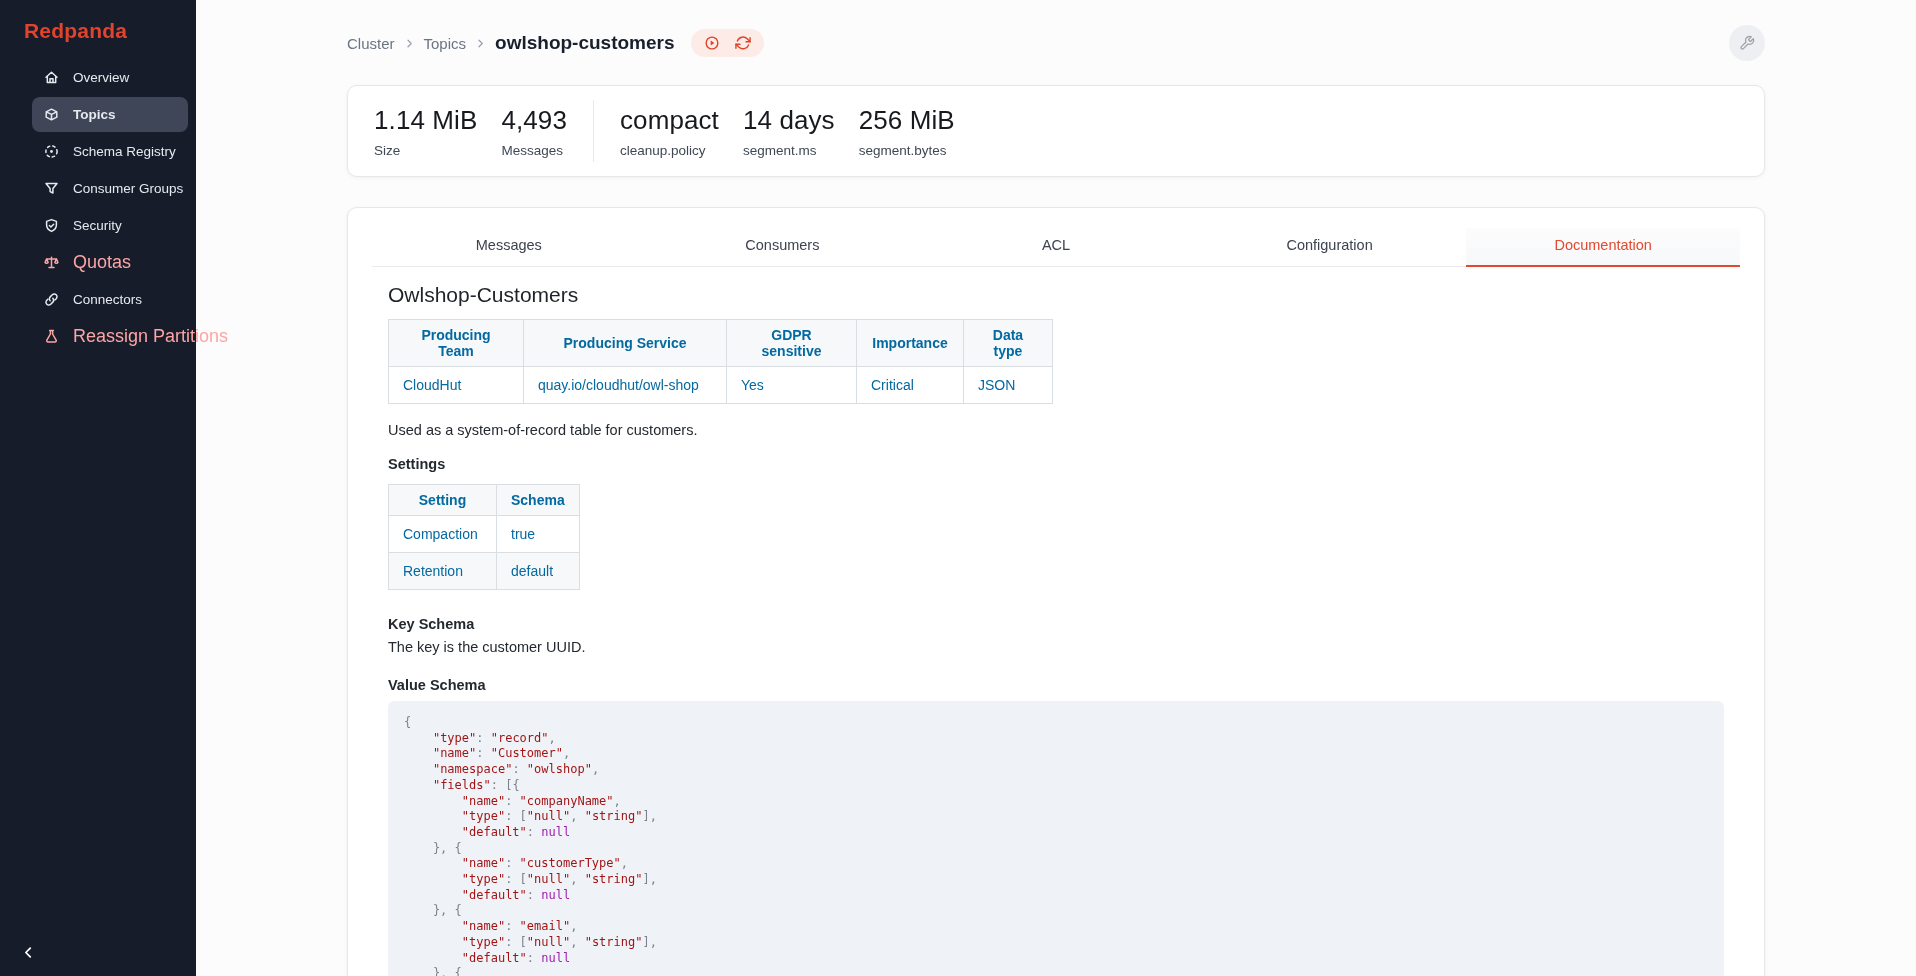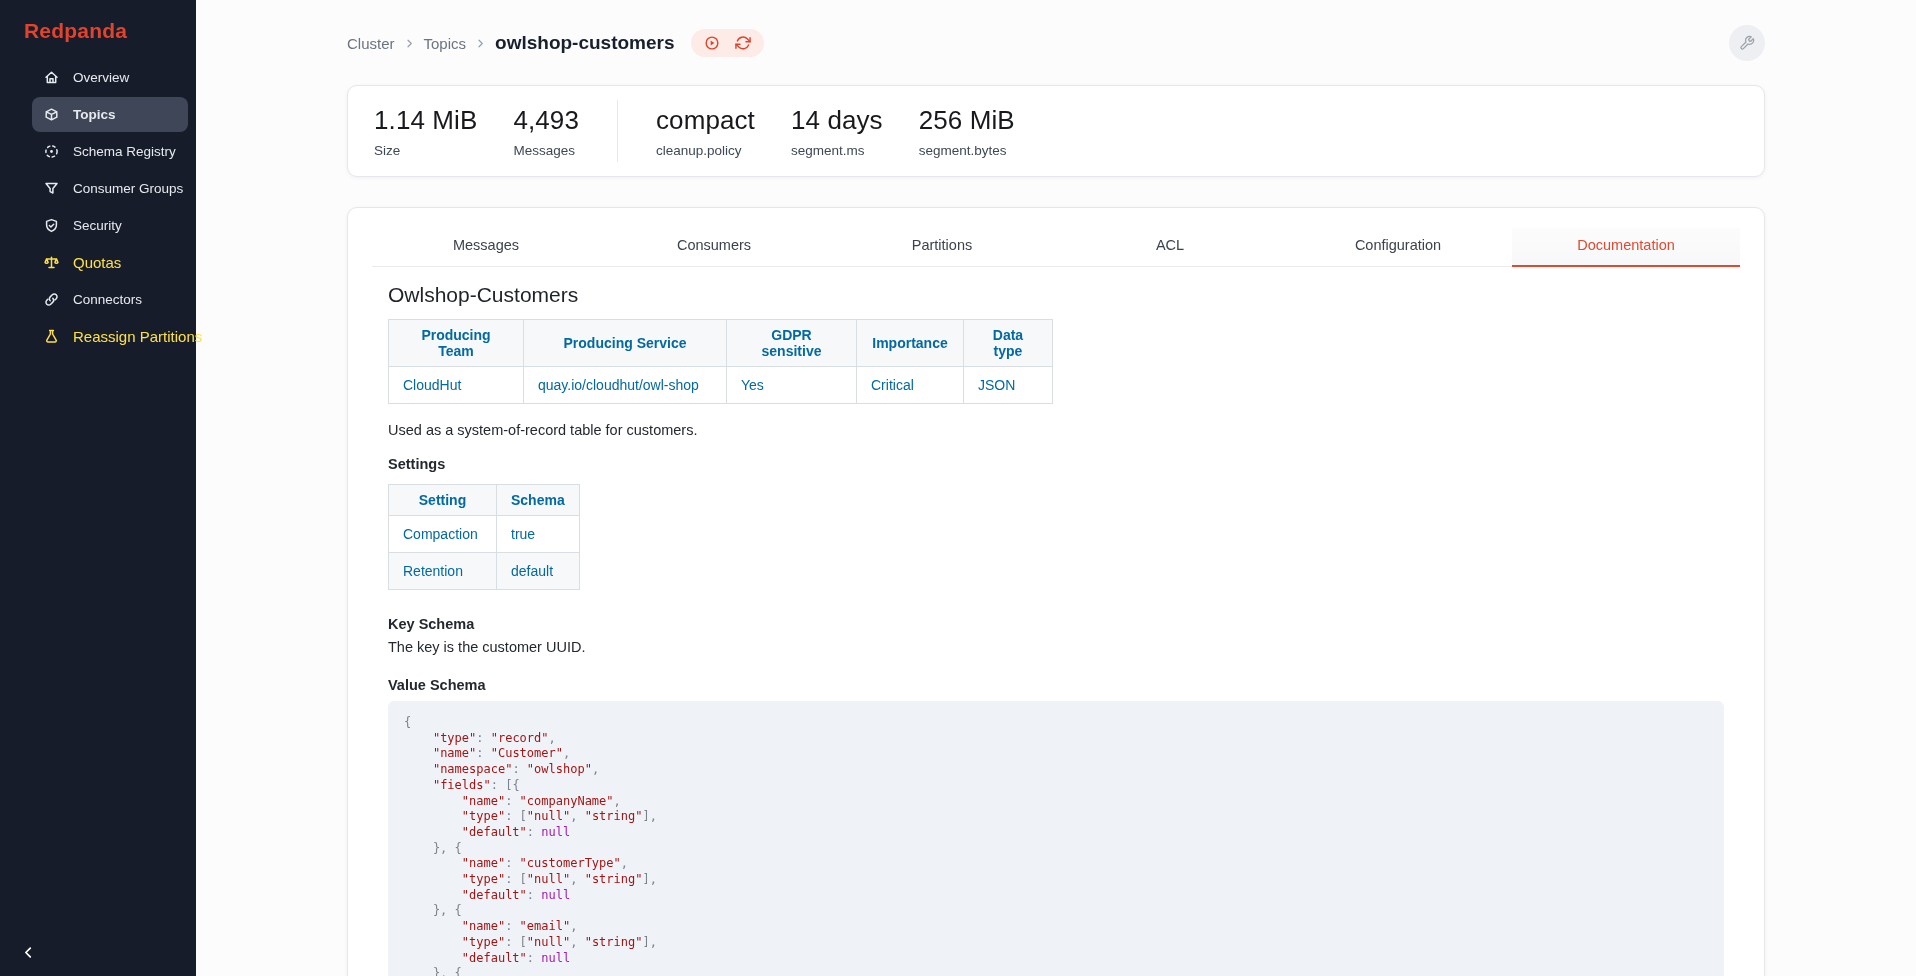--- a/index.html
+++ b/index.html
@@ -22,21 +22,21 @@
     font-weight: bold; color: #e1432c; letter-spacing: 0.2px; cursor: pointer;
   }
   .nav { margin-top: 16px; padding: 0 8px; display: flex; flex-direction: column; gap: 2px; margin-left: 24px; }
   .nav-item {
     display: flex; align-items: center; gap: 13px; height: 35px;
     padding: 0 11px; border-radius: 8px; font-size: 13.5px;
     color: #e6e9ee; cursor: pointer; white-space: nowrap;
   }
   .nav-item .nav-icon svg { width: 17px; height: 17px; }
   .nav-item.active { background: #3e4657; font-weight: bold; }
-  .nav-item.disabled { color: #fde047; cursor: default; font-size: 15px; }
+  .nav-item.disabled { color: #fca5a5; cursor: default; font-size: 18px; }
   .collapse-btn {
     position: absolute; left: 16px; bottom: 12px; width: 24px; height: 24px;
     color: #ffffff; cursor: pointer; display: flex; align-items: center; justify-content: center;
   }
   .collapse-btn svg { width: 15px; height: 15px; }
 
   
   .main { flex: 1; overflow: hidden; padding-top: 24px; }
   .container { width: 1418px; margin: 0 auto; }
 
@@ -57,21 +57,21 @@
     background: #edeff2; color: #9aa1a9; cursor: pointer;
     display: flex; align-items: center; justify-content: center;
   }
   .wrench-btn svg { width: 16px; height: 16px; }
 
   
   .stats-card {
     margin-top: 23px; height: 92px; background: #fff;
     border: 1px solid #e5e7ea; border-radius: 10px;
     box-shadow: 0 1px 4px rgba(20,24,31,.05);
-    display: flex; align-items: center; padding: 0 26px; gap: 36px;
+    display: flex; align-items: center; padding: 0 26px; gap: 24px;
   }
   .stat { display: flex; flex-direction: column; }
   .stat-value { font-size: 26px; font-weight: 500; color: #17191c; letter-spacing: .1px; }
   .stat-label { font-size: 13.5px; color: #3f4854; margin-top: 7px; }
   .stat-divider { width: 1px; align-self: stretch; margin: 14px 2px; background: #e6e8eb; }
 
   
   .main-card {
     margin-top: 30px; height: 940px; background: #fff;
     border: 1px solid #e5e7ea; border-radius: 10px;
@@ -259,21 +259,20 @@
         <div class="stat">
     <div class="stat-value">256 MiB</div>
     <div class="stat-label">segment.bytes</div>
   </div>
       </div>
 
     <div class="main-card">
       <div class="tabs" id="tabs">
           <div class="tab">Messages</div>
           <div class="tab">Consumers</div>
-          <div class="tab">Partitions</div>
           <div class="tab">ACL</div>
           <div class="tab">Configuration</div>
           <div class="tab active">Documentation</div>
         </div>
 
       <div class="doc">
         <h1 class="doc-title">Owlshop-Customers</h1>
 
         <table class="md info-table">
             <thead>

